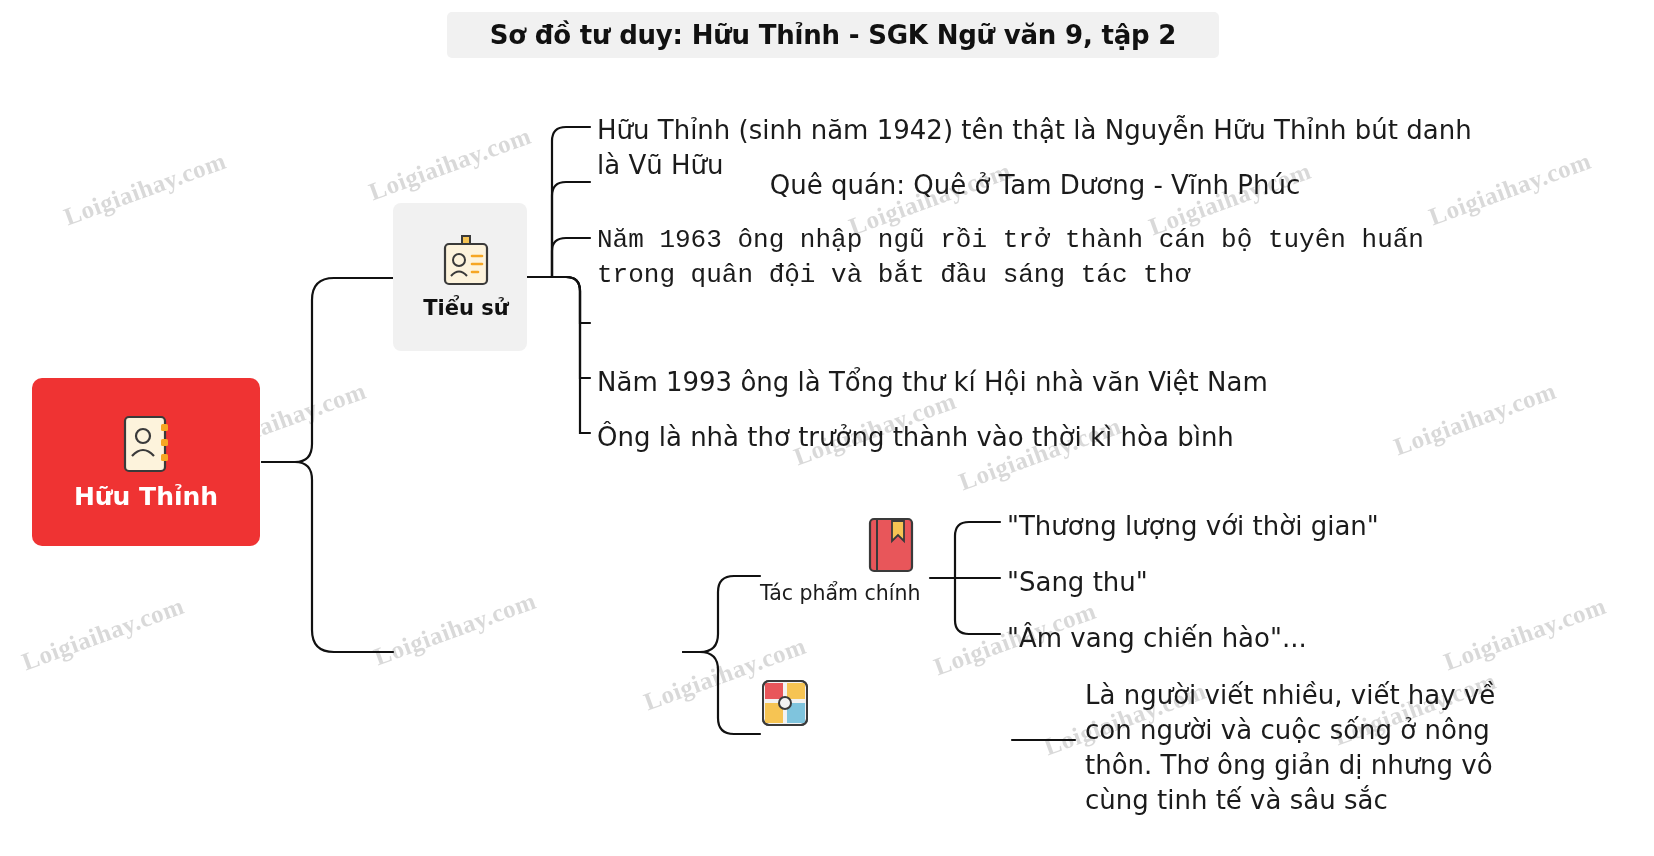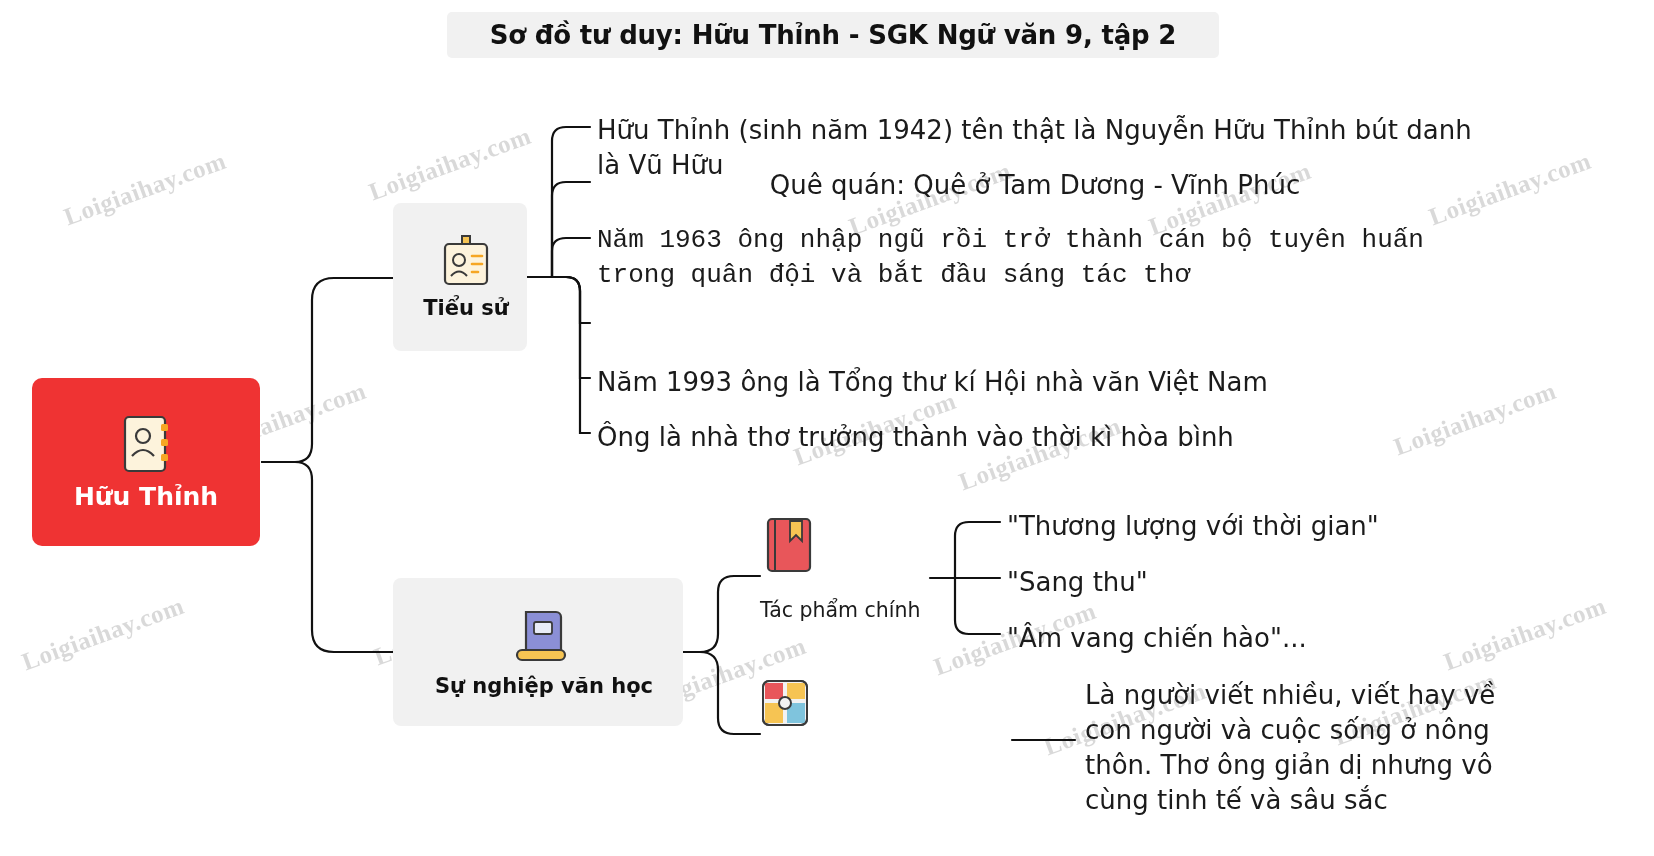--- a/index.html
+++ b/index.html
@@ -79,21 +79,21 @@
     position: absolute;
     font-size: 26px;
     color: #1b1b1b;
     line-height: 1.35;
     font-family: "DejaVu Sans", sans-serif;
   }
   
   .subnode {
     position: absolute;
     display: flex; flex-direction: column;
-    align-items: flex-start; gap: 21px;
+    align-items: flex-end; gap: 4px;
   }
   .subnode .label {
     font-size: 20.5px; color: #1b1b1b;
     font-family: "DejaVu Sans", sans-serif;
     white-space: nowrap;
   }
   .icon-svg { display: block; }
 </style>
 </head>
 <body>
@@ -178,30 +178,20 @@
     </span>
     <span class="label">Tiểu sử</span>
   </div>
 
   <div class="leaf" style="left:597px; top:113px; width:900px;">Hữu Thỉnh (sinh năm 1942) tên thật là Nguyễn Hữu Thỉnh bút danh là Vũ Hữu</div>
   <div class="leaf" style="left:585px; top:168px; width:900px;text-align:center;">Quê quán: Quê ở Tam Dương - Vĩnh Phúc</div>
   <div class="leaf" style="left:597px; top:223px; width:840px;font-family:Liberation Mono, monospace;">Năm 1963 ông nhập ngũ rồi trở thành cán bộ tuyên huấn trong quân đội và bắt đầu sáng tác thơ</div>
   <div class="leaf" style="left:597px; top:365px; width:900px;">Năm 1993 ông là Tổng thư kí Hội nhà văn Việt Nam</div>
   <div class="leaf" style="left:597px; top:420px; width:900px;">Ông là nhà thơ trưởng thành vào thời kì hòa bình</div>
 
-  <div class="branch" id="branch-su-nghiep">
-    <span class="icon-wrap">
-      <svg class="icon-svg" width="60" height="62" viewBox="0 0 60 62">
-        <path d="M12 6 h30 a5 5 0 0 1 5 5 v34 h-35 z" fill="#8b8fd6" stroke="#3a3a3a" stroke-width="2.2"></path>
-        <rect x="20" y="16" width="18" height="12" rx="2" fill="#e8ecf7" stroke="#3a3a3a" stroke-width="1.8"></rect>
-        <path d="M8 44 h38 a5 5 0 0 1 0 10 h-38 a5 5 0 0 1 0 -10 z" fill="#f6c453" stroke="#3a3a3a" stroke-width="2.2"></path>
-      </svg>
-    </span>
-    <span class="label">Sự nghiệp văn học</span>
-  </div>
 
   <div class="subnode" style="left:760px; top:515px;">
     <span class="icon-wrap">
       <svg class="icon-svg" width="58" height="62" viewBox="0 0 58 62">
         <rect x="8" y="4" width="42" height="52" rx="4" fill="#e8565a" stroke="#3a3a3a" stroke-width="2.2"></rect>
         <line x1="15" y1="4" x2="15" y2="56" stroke="#3a3a3a" stroke-width="2"></line>
         <path d="M30 6 h12 v20 l-6 -6 l-6 6 z" fill="#f6c453" stroke="#3a3a3a" stroke-width="1.8"></path>
       </svg>
     </span>
     <span class="label">Tác phẩm chính</span>

